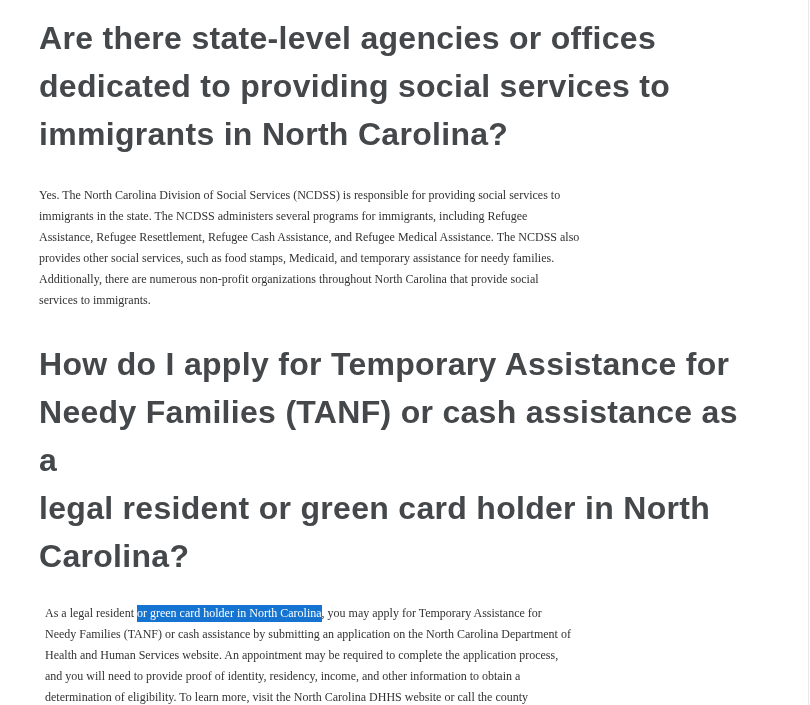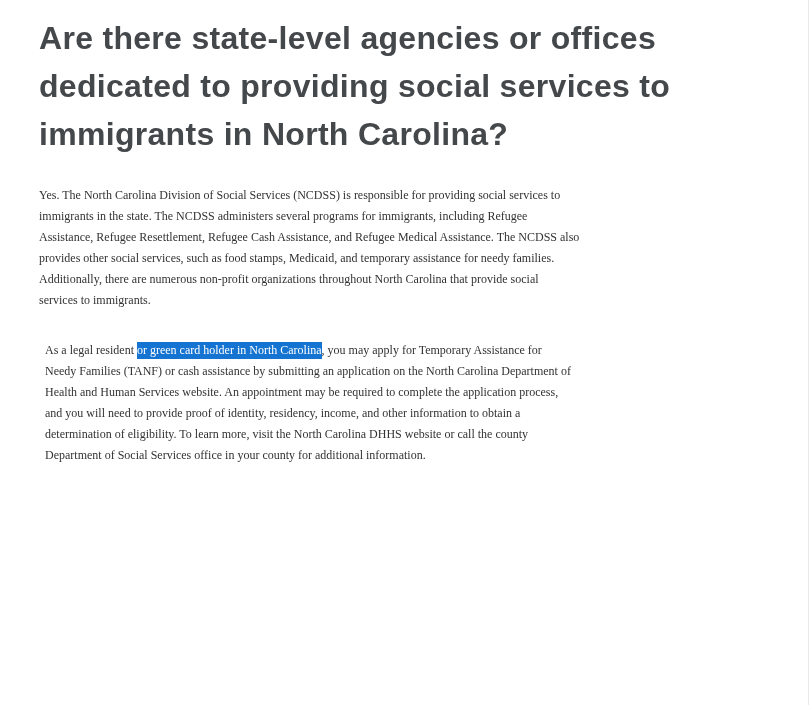--- a/index.html
+++ b/index.html
@@ -60,20 +60,24 @@
 dedicated to providing social services to
 immigrants in North Carolina?</h2>
 
   <p class="answer a1">Yes. The North Carolina Division of Social Services (NCDSS) is responsible for providing social services to
 immigrants in the state. The NCDSS administers several programs for immigrants, including Refugee
 Assistance, Refugee Resettlement, Refugee Cash Assistance, and Refugee Medical Assistance. The NCDSS also
 provides other social services, such as food stamps, Medicaid, and temporary assistance for needy families.
 Additionally, there are numerous non-profit organizations throughout North Carolina that provide social
 services to immigrants.</p>
 
+  <h2 class="question q2">How do I apply for Temporary Assistance for
+Needy Families (TANF) or cash assistance as a
+legal resident or green card holder in North
+Carolina?</h2>
 
   <p class="answer a2"><span>As a legal resident </span><mark class="highlight">or green card holder in North Carolina</mark><span>, you may apply for Temporary Assistance for
 Needy Families (TANF) or cash assistance by submitting an application on the North Carolina Department of
 Health and Human Services website. An appointment may be required to complete the application process,
 and you will need to provide proof of identity, residency, income, and other information to obtain a
 determination of eligibility. To learn more, visit the North Carolina DHHS website or call the county
 Department of Social Services office in your county for additional information.</span></p>
 </main>
 
 <div class="right-edge"></div>

